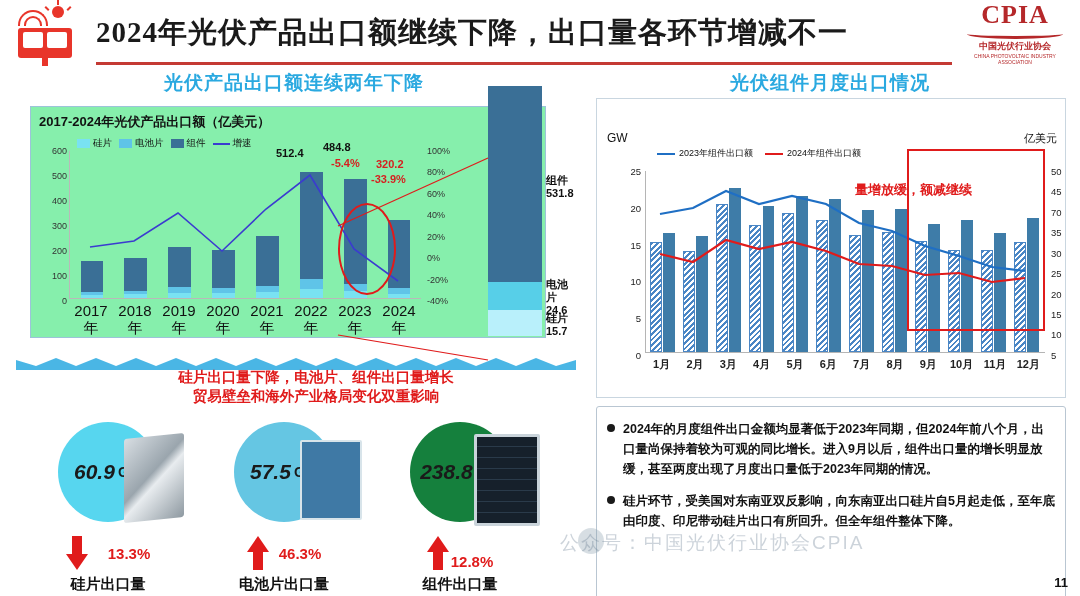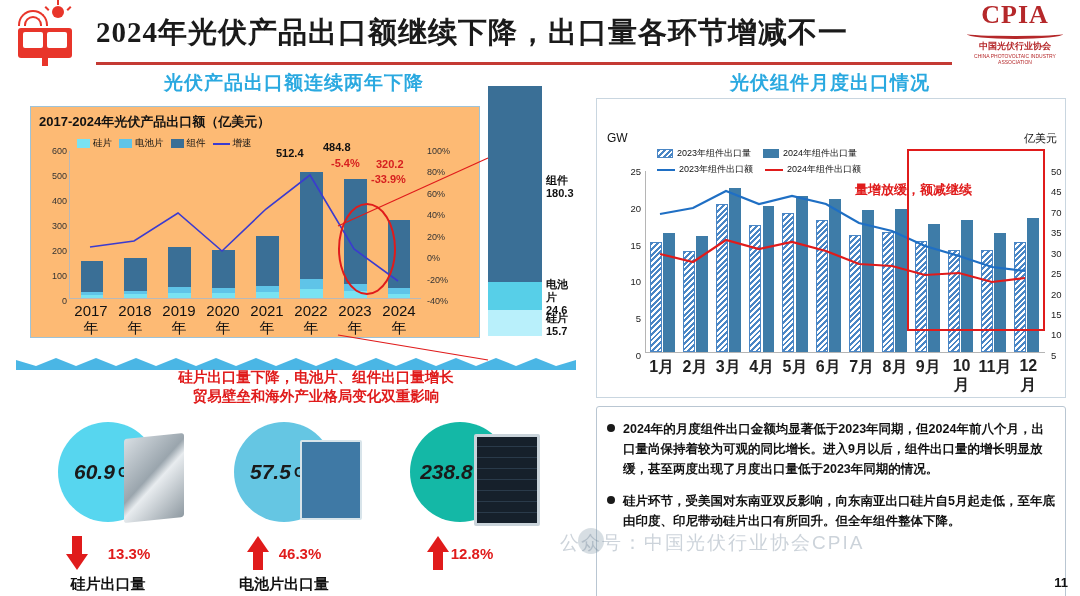--- a/index.html
+++ b/index.html
@@ -80,22 +80,22 @@
   .logo-right .cn { font-size:9px; color:#b5282a; font-weight:bold;}
   .logo-right .en { font-size:5px; color:#b5282a; letter-spacing:0px;}
 
   
   .left-col { position:absolute; left:8px; top:70px; width:572px; height:520px; }
   .sec-title {
     text-align:center; color:#2aa9e0; font-weight:bold; font-size:19px;
     letter-spacing:1px;
   }
   .chart-box {
-    position:absolute; left:22px; top:36px; width:450px; height:232px;
-    border:1px solid #9dc3d9; background:#fdba74;
+    position:absolute; left:22px; top:36px; width:516px; height:232px;
+    border:1px solid #9dc3d9; background:#86efac;
   }
   .chart-title {
     position:absolute; left:8px; top:6px; font-size:13px; font-weight:bold; color:#111;
   }
   .legend-row {
     position:absolute; left:46px; top:30px; display:flex; align-items:center; gap:7px;
     font-size:9.5px; color:#111;
   }
   .lg { display:flex; align-items:center; gap:3px;}
   .sw { width:13px; height:9px; display:inline-block;}
@@ -167,21 +167,21 @@
     border:1px solid #4a86c5;
   }
   .r-legend .box.solid { background:#3e7ca8;}
   .r-legend .box.blueline { height:0; border-top:2px solid #1f6fc4; width:18px;}
   .r-legend .box.redline { height:0; border-top:2px solid #e01b1b; width:18px;}
   .r-plot { position:absolute; left:48px; top:72px; width:400px; height:182px; border-bottom:1px solid #b5b5b5; border-left:1px solid #b5b5b5;}
   .r-y { position:absolute; left:8px; top:72px; width:38px; height:184px; font-size:9.5px;}
   .r-y span { position:absolute; right:2px; transform:translateY(-50%);}
   .r-y2 { position:absolute; left:452px; top:72px; width:34px; height:184px; font-size:9.5px;}
   .r-y2 span { position:absolute; left:2px; transform:translateY(-50%);}
-  .r-x { position:absolute; left:48px; top:258px; width:400px; display:flex; font-size:16px; font-weight:bold;}
+  .r-x { position:absolute; left:48px; top:258px; width:400px; display:flex; font-size:11px; font-weight:bold;}
   .r-x div { flex:1; text-align:center;}
   .r-note {
     position:absolute; color:#e01b1b; font-weight:bold; font-size:13px;
   }
   .bullets {
     position:absolute; left:10px; top:336px; width:470px; height:250px;
     border:1px solid #b9c6d2; border-radius:3px; background:#fff;
     padding:12px 10px 8px 10px;
   }
   .bullet { display:flex; gap:8px; margin-bottom:12px;}
@@ -339,21 +339,21 @@
     </div>
   </div>
 
   <div class="callout" style="top:16px;">
     <div class="stack">
       <div class="s" style="top:0; height:196px; background:#3a6f96;"></div>
       <div class="s" style="top:196px; height:28px; background:#57cfe8;"></div>
       <div class="s" style="top:224px; height:26px; background:#b9f0fb;"></div>
     </div>
     <div class="lab" style="top:88px;">
-      <span>组件</span><br><span>180.3</span>
+      <span>组件</span><br><span>531.8</span>
     </div>
     <div class="lab" style="top:192px;">
       <span>电池片</span><br><span>24.6</span>
     </div>
     <div class="lab" style="top:226px;">
       <span>硅片</span><br><span>15.7</span>
     </div>
   </div>
 
   <svg width="572" height="330" style="position:absolute;left:0;top:0;pointer-events:none;">
@@ -397,57 +397,48 @@
       <div style="display:flex;align-items:center;justify-content:center;gap:10px;">
         <svg width="22" height="34">
           <polygon points="11,0 22,16 16,16 16,34 6,34 6,16 0,16" fill="#e01b1b"></polygon>
         </svg>
         <span class="pct">46.3%</span>
       </div>
       <div class="cap">电池片出口量</div>
     </div>
 
     <div class="circ-item" style="left:352px; top:0px;">
-      <div class="circ" style="background:#14b8a6;">
+      <div class="circ" style="background:#15803d;">
         <span>238.8</span>
         <span class="unit">GW</span>
       </div>
       <div style="height:14px"></div>
-      <div style="display:flex;align-items:center;justify-content:center;gap:2px;">
+      <div style="display:flex;align-items:flex-end;justify-content:center;gap:2px;">
         <svg width="22" height="34">
           <polygon points="11,0 22,16 16,16 16,34 6,34 6,16 0,16" fill="#e01b1b"></polygon>
         </svg>
         <span class="pct">12.8%</span>
       </div>
+      <div class="cap">组件出口量</div>
     </div>
 
     <div style="position:absolute;left:106px;top:14px;width:60px;height:84px;background:linear-gradient(135deg,#d8dee3,#9aa5ad 45%,#e8ecef 55%,#8e99a1);transform:skewY(-6deg);border-radius:3px;"></div>
     <div style="position:absolute;left:282px;top:18px;width:62px;height:80px;background:#3f79a5;border:2px solid #d8e4ea;border-radius:2px;"></div>
     <div style="position:absolute;left:456px;top:12px;width:66px;height:92px;background:repeating-linear-gradient(0deg,#16202b 0 10px,#2a3a4a 10px 11px);border:3px solid #c9d3da;border-radius:2px;"></div>
   </div>
 </div>
 
 <div class="right-col">
   <div class="sec-title">光伏组件月度出口情况</div>
 
   <div class="rchart">
     <div class="r-unit-l">GW</div>
     <div class="r-unit-r">亿美元</div>
 
     <div class="r-legend">
-      <div class="row">
-        <span class="it">
-            <i class="box hatch"></i>
-            <span>2023年组件出口量</span>
-          </span>
-        <span class="it">
-            <i class="box solid"></i>
-            <span>2024年组件出口量</span>
-          </span>
-      </div>
       <div class="row">
         <span class="it">
             <i class="box blueline"></i>
             <span>2023年组件出口额</span>
           </span>
         <span class="it">
             <i class="box redline"></i>
             <span>2024年组件出口额</span>
           </span>
       </div>

